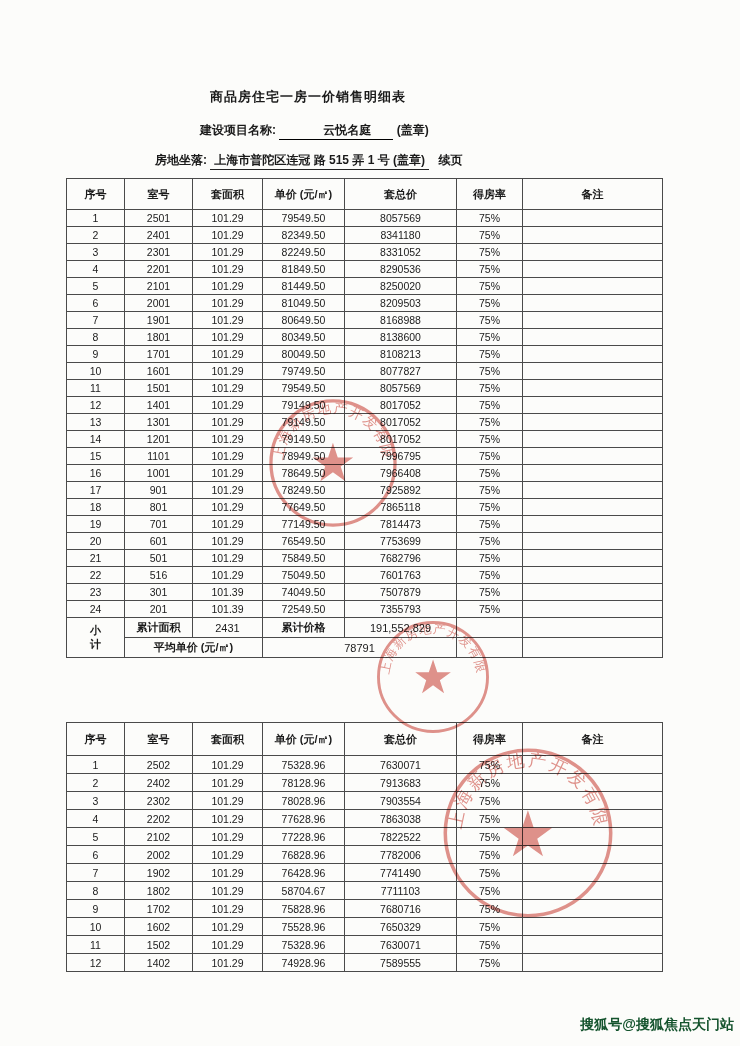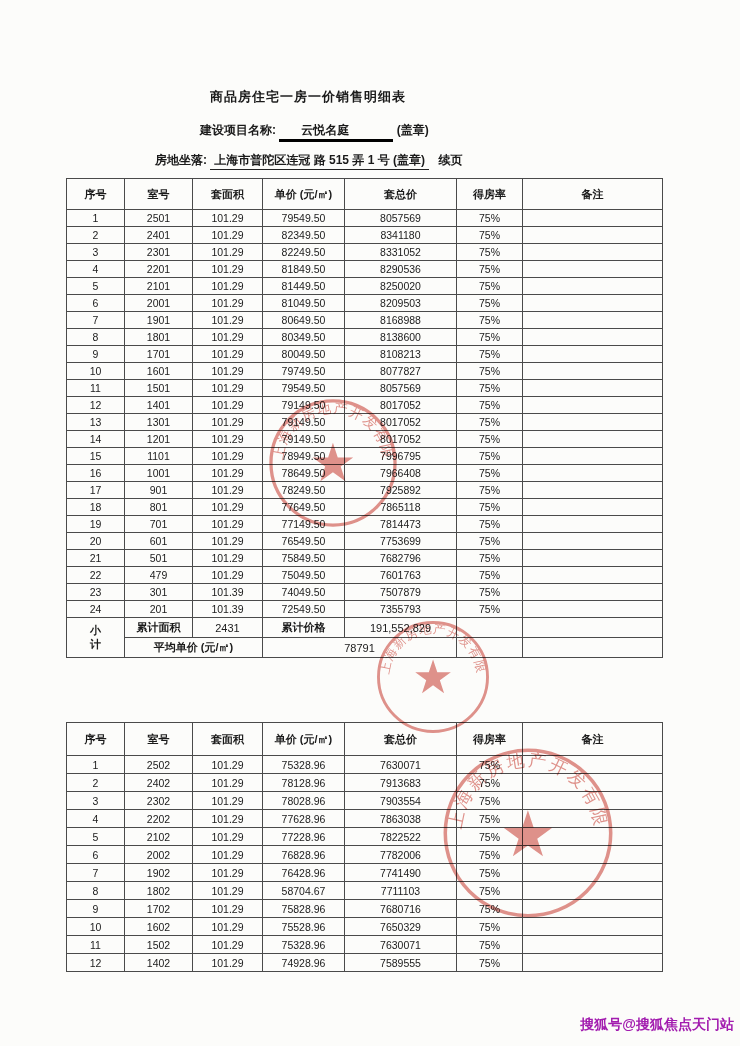--- a/index.html
+++ b/index.html
@@ -7,21 +7,21 @@
     position:relative;width:740px;height:1046px;margin:0 auto;
     background:#fcfcfa;color:#1a1a1a;
     font-family:Liberation Sans, sans-serif;
     overflow:hidden;
   }
   .doc-title{position:absolute;top:88px;left:210px;font-size:13px;font-weight:bold;letter-spacing:1px;}
   .project-line{position:absolute;top:122px;left:200px;font-size:12px;font-weight:bold;}
   .loc-line{position:absolute;font-size:12px;font-weight:bold;}
   .loc1{top:152px;left:155px;}
   .loc2{top:704px;left:155px;}
-  .u-name{display:inline-block;border-bottom:3px solid #000000;padding:0 22px;min-width:70px;text-align:left;}
+  .u-name{display:inline-block;border-bottom:1px solid #000000;padding:0 22px;min-width:70px;text-align:right;}
   .u-addr{display:inline-block;border-bottom:1px solid #222;padding:0 4px;}
   .cont{margin-left:6px;margin-top:11px;}
   table.sheet{
     position:absolute;left:66px;border-collapse:collapse;table-layout:fixed;
     font-size:10.5px;background:transparent;border-radius:16px;
   }
   .t1{top:178px;}
   .t2{top:722px;}
   table.sheet th,table.sheet td{
     border:1px solid #4a4a4a;text-align:center;vertical-align:middle;
@@ -29,21 +29,21 @@
   }
   table.sheet th{font-weight:bold;font-size:11px;white-space:normal;line-height:1.15;}
   .t1 thead th{height:30px;}
   .t2 thead th{height:32px;}
   .t1 tbody td{height:16px;}
   .t2 tbody td{height:17px;}
   .t1 .sum-row th,.t1 .sum-row td{height:19px;font-size:11px;}
   .sum-label div{line-height:1.2;}
   .stamp{position:absolute;opacity:.55;mix-blend-mode:multiply;pointer-events:none;}
   .footer-mark{
-    position:absolute;right:6px;bottom:12px;font-size:14px;font-weight:600;color:#a21caf;margin-left:23px;
+    position:absolute;right:6px;bottom:12px;font-size:14px;font-weight:600;color:#14532d;margin-left:23px;
   }
 </style>
 </head>
 <body>
 
 <div class="page">
 
   <div class="doc-title">商品房住宅一房一价销售明细表</div>
 
   <div class="project-line">
@@ -267,21 +267,21 @@
           <td>21</td>
           <td>501</td>
           <td>101.29</td>
           <td>75849.50</td>
           <td>7682796</td>
           <td>75%</td>
           <td></td>
         </tr>
         <tr>
           <td>22</td>
-          <td>479</td>
+          <td>516</td>
           <td>101.29</td>
           <td>75049.50</td>
           <td>7601763</td>
           <td>75%</td>
           <td></td>
         </tr>
         <tr>
           <td>23</td>
           <td>301</td>
           <td>101.39</td>

